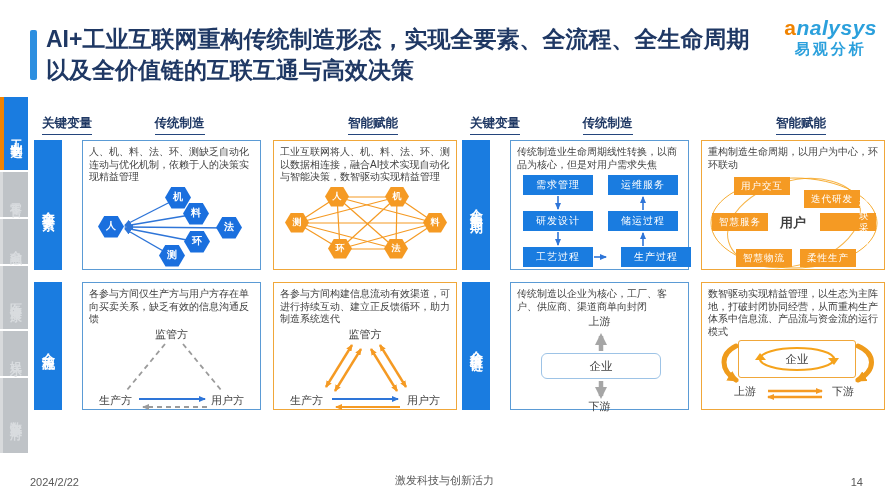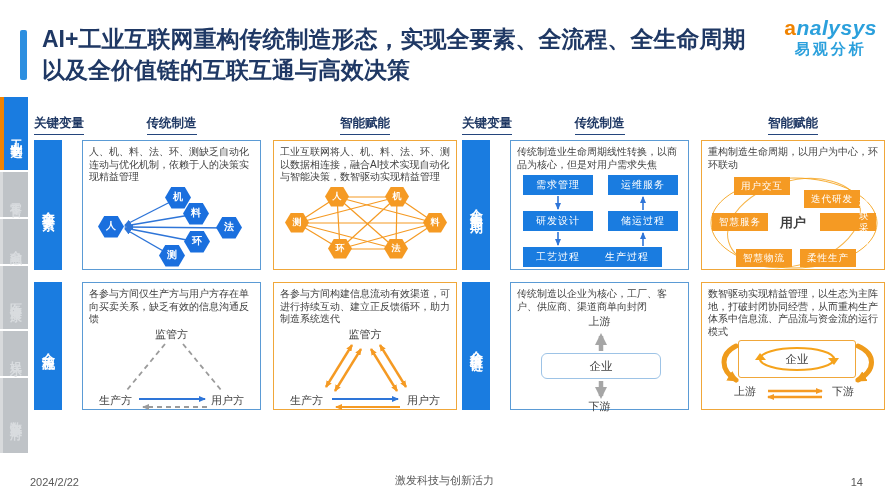--- a/index.html
+++ b/index.html
@@ -5,21 +5,21 @@
   * { box-sizing: border-box; }
   html,body { margin:0; padding:0; }
   body {
     width:889px; height:500px; position:relative; overflow:hidden;
     background:#ffffff;
     font-family:"Liberation Sans","DejaVu Sans",sans-serif;
     color:#3f3f3f;
   }
 
   
-  .title-wrap { position:absolute; left:20px; top:24px; display:flex;gap:6px; }
+  .title-wrap { position:absolute; left:30px; top:24px; display:flex; }
   .accent-bar { width:7px; height:50px; background:#2d8fe0; border-radius:2px; margin-right:9px; margin-top:6px; flex:none; }
   .page-title { margin:0; width:710px; font-size:23px; line-height:31px; font-weight:bold; color:#1f3864; }
   .logo { position:absolute; right:12px; top:16px; text-align:center; line-height:1.15; }
   .logo-en { font-size:21px; font-weight:bold; font-style:italic; color:#2ba0dc; letter-spacing:0.5px; }
   .logo-a { color:#f08300; font-style:normal; }
   .logo-cn { font-size:15px; font-weight:bold; color:#2ba0dc; letter-spacing:3px; }
 
   
   .sidebar { position:absolute; left:0; top:97px; width:28px; display:flex; flex-direction:column; gap:2px; }
   .tab {
@@ -28,21 +28,21 @@
     font-size:12px; letter-spacing:2px; cursor:pointer;
   }
   .tab.active { background:#1a7ce0; color:#fff; border-left:4px solid #f08300; height:73px; font-weight:bold; }
   .tab.inactive { background:#bfc3c7; color:#d9dcdf; border-left:3px solid #d8dadc; font-weight:bold; }
   .t-h45 { height:45px; } .t-h63 { height:63px; } .t-h75 { height:75px; }
 
   
   .group { position:absolute; top:114px; width:424px; }
   .group-left { left:34px; } .group-right { left:462px; }
   .col-header { position:relative; height:26px; font-size:12.5px; font-weight:bold; color:#1f3864; }
-  .chw { position:absolute; top:1px; }
+  .chw { position:absolute; top:1px;margin-left:8px; }
   .chw-kv { left:0; width:62px; text-align:left; }
   .chw-trad { left:48px; width:179px; text-align:center; }
   .chw-smart { left:239px; width:184px; text-align:center; }
   .ch { display:inline-block; border-bottom:1.5px solid #24457c; padding-bottom:2px; }
 
   .row { display:flex; }
   .row1 { height:130px; margin-bottom:12px; }
   .row2 { height:128px; }
   .row-label {
     flex:none; width:28px; background:#1a7ce0; color:#fff;
@@ -92,21 +92,21 @@
   .p-prod { left:10px; top:66px; }
   .p-user { right:10px; top:66px; }
 
   
   .d-flow { height:100px; }
   .fbox {
     position:absolute; width:70px; height:20px; background:#1a7ce0; color:#fff;
     font-size:10px; display:flex; align-items:center; justify-content:center; letter-spacing:1px;
   }
   .fb1 { left:6px;  top:2px; }  .fb2 { left:6px;  top:38px; } .fb3 { left:6px;  top:74px; }
-  .fb6 { left:91px; top:2px; }  .fb5 { left:91px; top:38px; } .fb4 { left:75px; top:74px; }
+  .fb6 { left:91px; top:2px; }  .fb5 { left:91px; top:38px; } .fb4 { left:104px; top:74px; }
 
   
   .d-eco { height:100px; }
   .obox {
     position:absolute; width:56px; height:18px; background:#f59a23; color:#fff;
     font-size:9.5px; display:flex; align-items:center; justify-content:center; letter-spacing:1px;
   }
   .ob1 { left:26px;  top:4px; }  .ob2 { left:96px;  top:17px; }
   .ob3 { left:4px;   top:40px; } .ob4 { left:112px; top:40px;padding-left:39px; }
   .ob5 { left:28px;  top:76px; } .ob6 { left:92px;  top:76px; }

